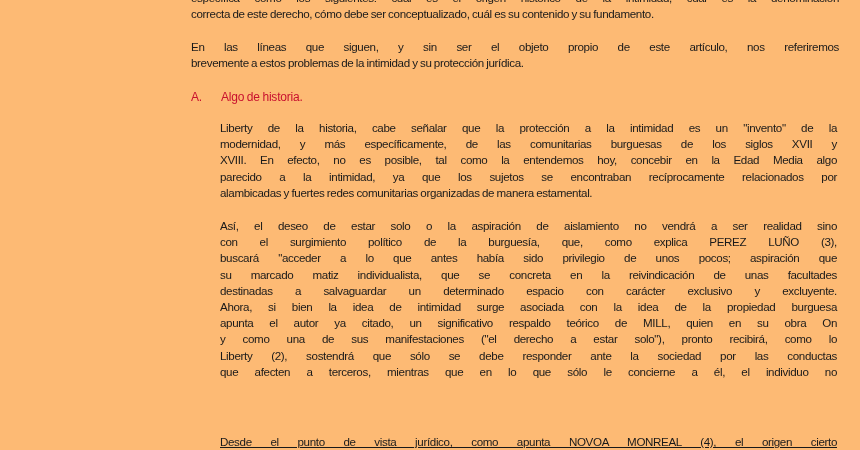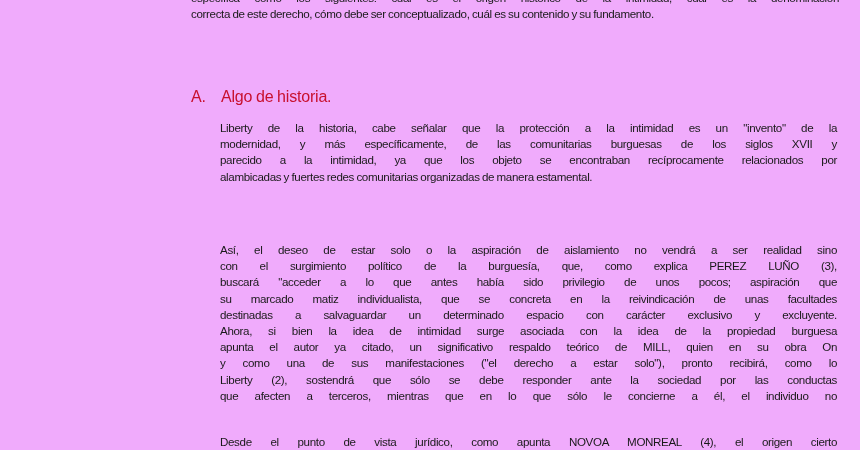--- a/index.html
+++ b/index.html
@@ -7,21 +7,21 @@
       padding: 0;
       background: #ffffff;
       width: 860px;
       height: 450px;
       overflow: hidden;
     }
     .page {
       position: relative;
       width: 860px;
       height: 450px;
-      background: #f0abfc;
+      background: #fdba74;
       font-family: "Liberation Sans", sans-serif;
       color: #1a1a1a;
       font-size: 11.6px;
       letter-spacing: -0.35px;
       word-spacing: -0.5px;
     }
     .para {
       position: absolute;
       text-align: justify;
       line-height: 16.2px;
@@ -35,48 +35,53 @@
     .para .line.last {
       text-align-last: left;
     }
     .p-top { left: 191px; top: -10px; width: 648px; }
     .p-intro { left: 191px; top: 39px; width: 648px; }
     .heading {
       position: absolute;
       left: 191px;
       top: 89px;
       color: #c8102e;
-      font-size: 16px;
+      font-size: 12px;
       line-height: 16px;
       letter-spacing: -0.2px;
     }
     .heading .letter { display: inline-block; width: 30px; }
     .p-a1 { left: 220px; top: 120px; width: 617px; }
-    .p-a2 { left: 220px; top: 218px; width: 617px; margin-top: 24px; }
-    .p-a3 { left: 220px; top: 434px; width: 617px; }
+    .p-a2 { left: 220px; top: 218px; width: 617px; }
+    .p-a3 { left: 220px; top: 434px; width: 617px; text-decoration: underline; }
   </style>
 </head>
 <body>
 
 <div class="page">
 
   <p class="para p-top">
     <span class="line">específica como los siguientes: cuál es el origen histórico de la intimidad, cuál es la denominación</span>
     <span class="line last">correcta de este derecho, cómo debe ser conceptualizado, cuál es su contenido y su fundamento.</span>
   </p>
 
+  <p class="para p-intro">
+    <span class="line">En las líneas que siguen, y sin ser el objeto propio de este artículo, nos referiremos</span>
+    <span class="line last">brevemente a estos problemas de la intimidad y su protección jurídica.</span>
+  </p>
 
   <div class="heading">
     <span class="letter">A.</span><span>Algo de historia.</span>
   </div>
 
   <p class="para p-a1">
     <span class="line">Liberty de la historia, cabe señalar que la protección a la intimidad es un "invento" de la</span>
     <span class="line">modernidad, y más específicamente, de las comunitarias burguesas de los siglos XVII y</span>
-    <span class="line">parecido a la intimidad, ya que los objeto se encontraban recíprocamente relacionados por</span>
+    <span class="line">XVIII. En efecto, no es posible, tal como la entendemos hoy, concebir en la Edad Media algo</span>
+    <span class="line">parecido a la intimidad, ya que los sujetos se encontraban recíprocamente relacionados por</span>
     <span class="line last">alambicadas y fuertes redes comunitarias organizadas de manera estamental.</span>
   </p>
 
   <p class="para p-a2">
     <span class="line">Así, el deseo de estar solo o la aspiración de aislamiento no vendrá a ser realidad sino</span>
     <span class="line">con el surgimiento político de la burguesía, que, como explica PEREZ LUÑO (3),</span>
     <span class="line">buscará "acceder a lo que antes había sido privilegio de unos pocos; aspiración que</span>
     <span class="line">su marcado matiz individualista, que se concreta en la reivindicación de unas facultades</span>
     <span class="line">destinadas a salvaguardar un determinado espacio con carácter exclusivo y excluyente.</span>
     <span class="line">Ahora, si bien la idea de intimidad surge asociada con la idea de la propiedad burguesa</span>

